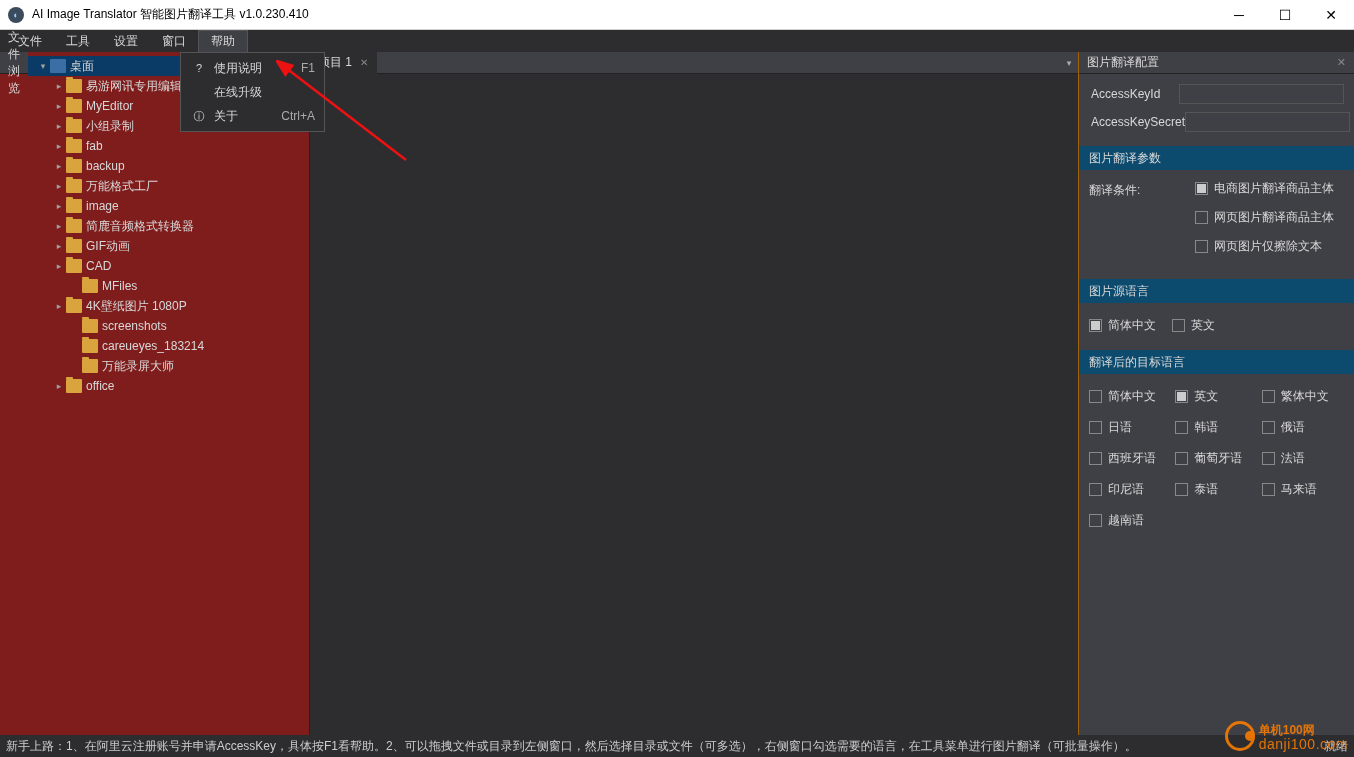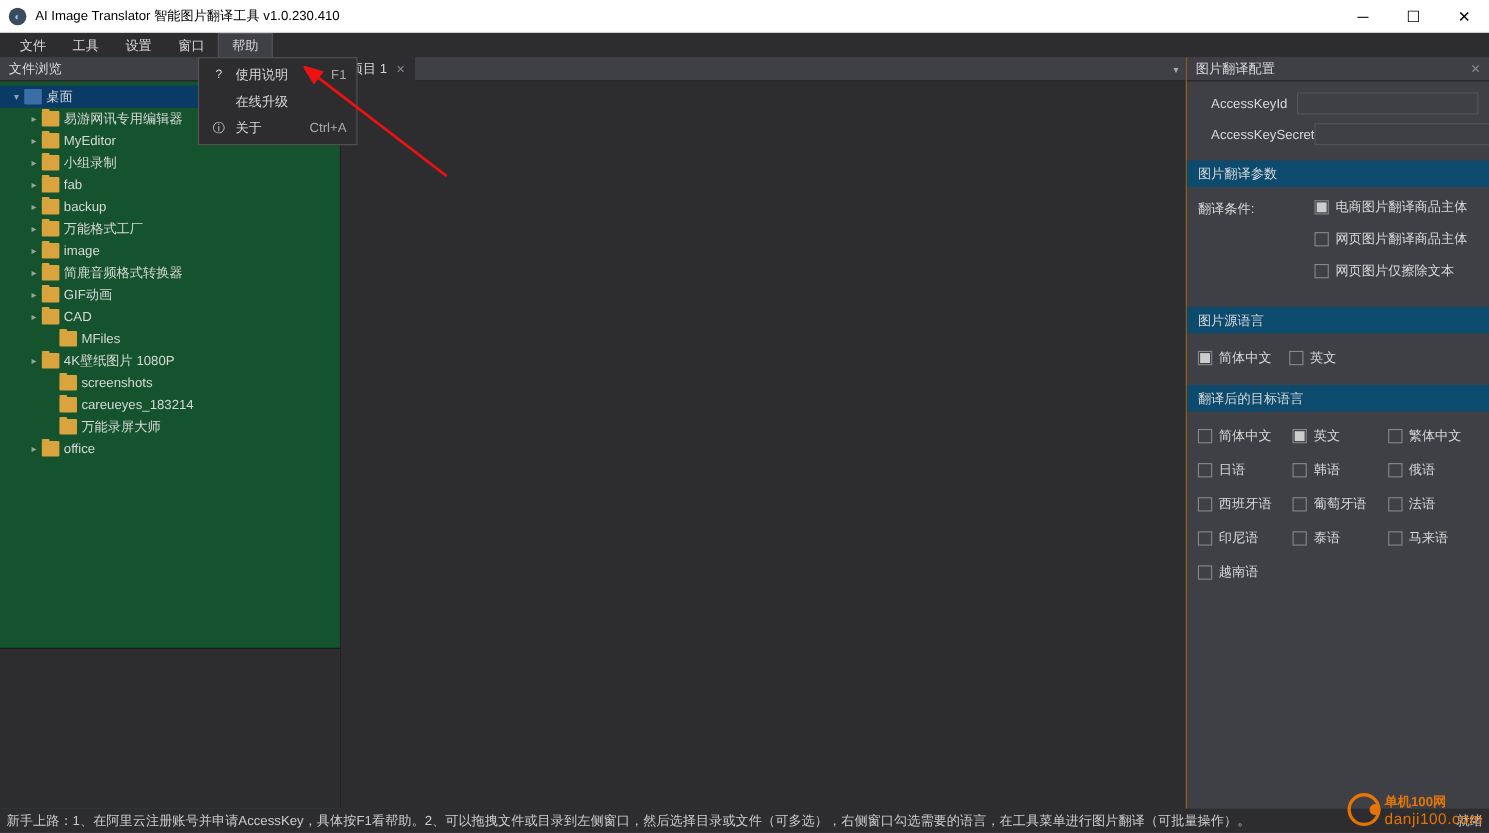--- a/index.html
+++ b/index.html
@@ -26,21 +26,21 @@
 
 
 .arrow-svg { position:absolute; top:60px; left:276px; z-index:60; pointer-events:none;}
 
 
 .body { display:flex; height:calc(100% - 30px - 22px - 22px); }
 .statusbar { height:22px; background:#2d2d30; display:flex; align-items:center; padding:0 6px; color:#ccc; font-size:11px;}
 .statusbar .sb-right { margin-left:auto; }
 
 
-.left { width:310px; display:flex; flex-direction:column; background:#14532d; border-right:1px solid #222;}
+.left { width:310px; display:flex; background:#7f1d1d; border-right:1px solid #222;}
 .panel-head { height:22px; background:#3f3f46; display:flex; align-items:center; padding:0 8px; border-bottom:1px solid #222;}
 .tree { flex:0 0 515px; overflow:auto; padding:4px 0; }
 .tree-row { display:flex; align-items:center; height:20px; cursor:pointer; }
 .tree-row.sel { background:#0a3b66; }
 .t-ind { display:inline-block; }
 .t-exp { width:14px; text-align:center; color:#a0a0a0; font-size:9px;}
 .t-ico { width:16px; height:14px; margin-right:4px; background:#d9a33e; border-radius:1px; position:relative;}
 .t-ico.desktop { background:#3a6ea5; }
 .t-ico::before{content:"";position:absolute;top:-2px;left:0;width:7px;height:2px;background:#d9a33e;border-radius:1px 1px 0 0;}
 .t-ico.desktop::before{display:none;}
@@ -54,21 +54,21 @@
 .tab { height:22px; display:flex; align-items:center; padding:0 8px; background:#3f3f46; border-right:1px solid #2d2d30; cursor:pointer; }
 .tab.active { background:#2d2d30; }
 .tab .tclose { margin-left:8px; color:#888; font-size:10px;}
 .tabstrip .dropdown-arrow{ margin-left:auto; width:18px; text-align:center; font-size:9px; color:#aaa; cursor:pointer;}
 .center-body { flex:1; background:#2d2d30; }
 
 
 .right { width:276px; background:#3f3f46; border-left:1px solid #a16207; display:flex; flex-direction:column; }
 .right .panel-head { justify-content:space-between; }
 .right .panel-head .xbtn { color:#888; cursor:pointer; font-size:11px;}
-.section { padding:10px 10px 4px 22px; }
+.section { padding:10px 10px 4px 12px; }
 .section-head { height:24px; background:#0c4a6e; display:flex; align-items:center; padding:0 10px; margin-top:2px;}
 .frow { display:flex; align-items:center; margin-bottom:8px; }
 .frow label { width:104px; }
 .frow input[type=text]{ flex:1; height:20px; background:#3f3f46; border:1px solid #555; color:#ddd; padding:0 4px;}
 .cb { display:flex; align-items:center; margin:4px 0; cursor:pointer;}
 .cb .box { width:13px; height:13px; border:1px solid #888; margin-right:6px; display:flex;align-items:center;justify-content:center;}
 .cb .box.filled::after{content:"";width:9px;height:9px;background:#ccc;}
 .lang-grid { display:grid; grid-template-columns:repeat(3,1fr); gap:6px 4px; padding:10px;}
 .cond-block { display:flex; padding:10px;gap:40px; }
 .cond-block .cond-lbl{ width:66px; padding-top:2px;}

